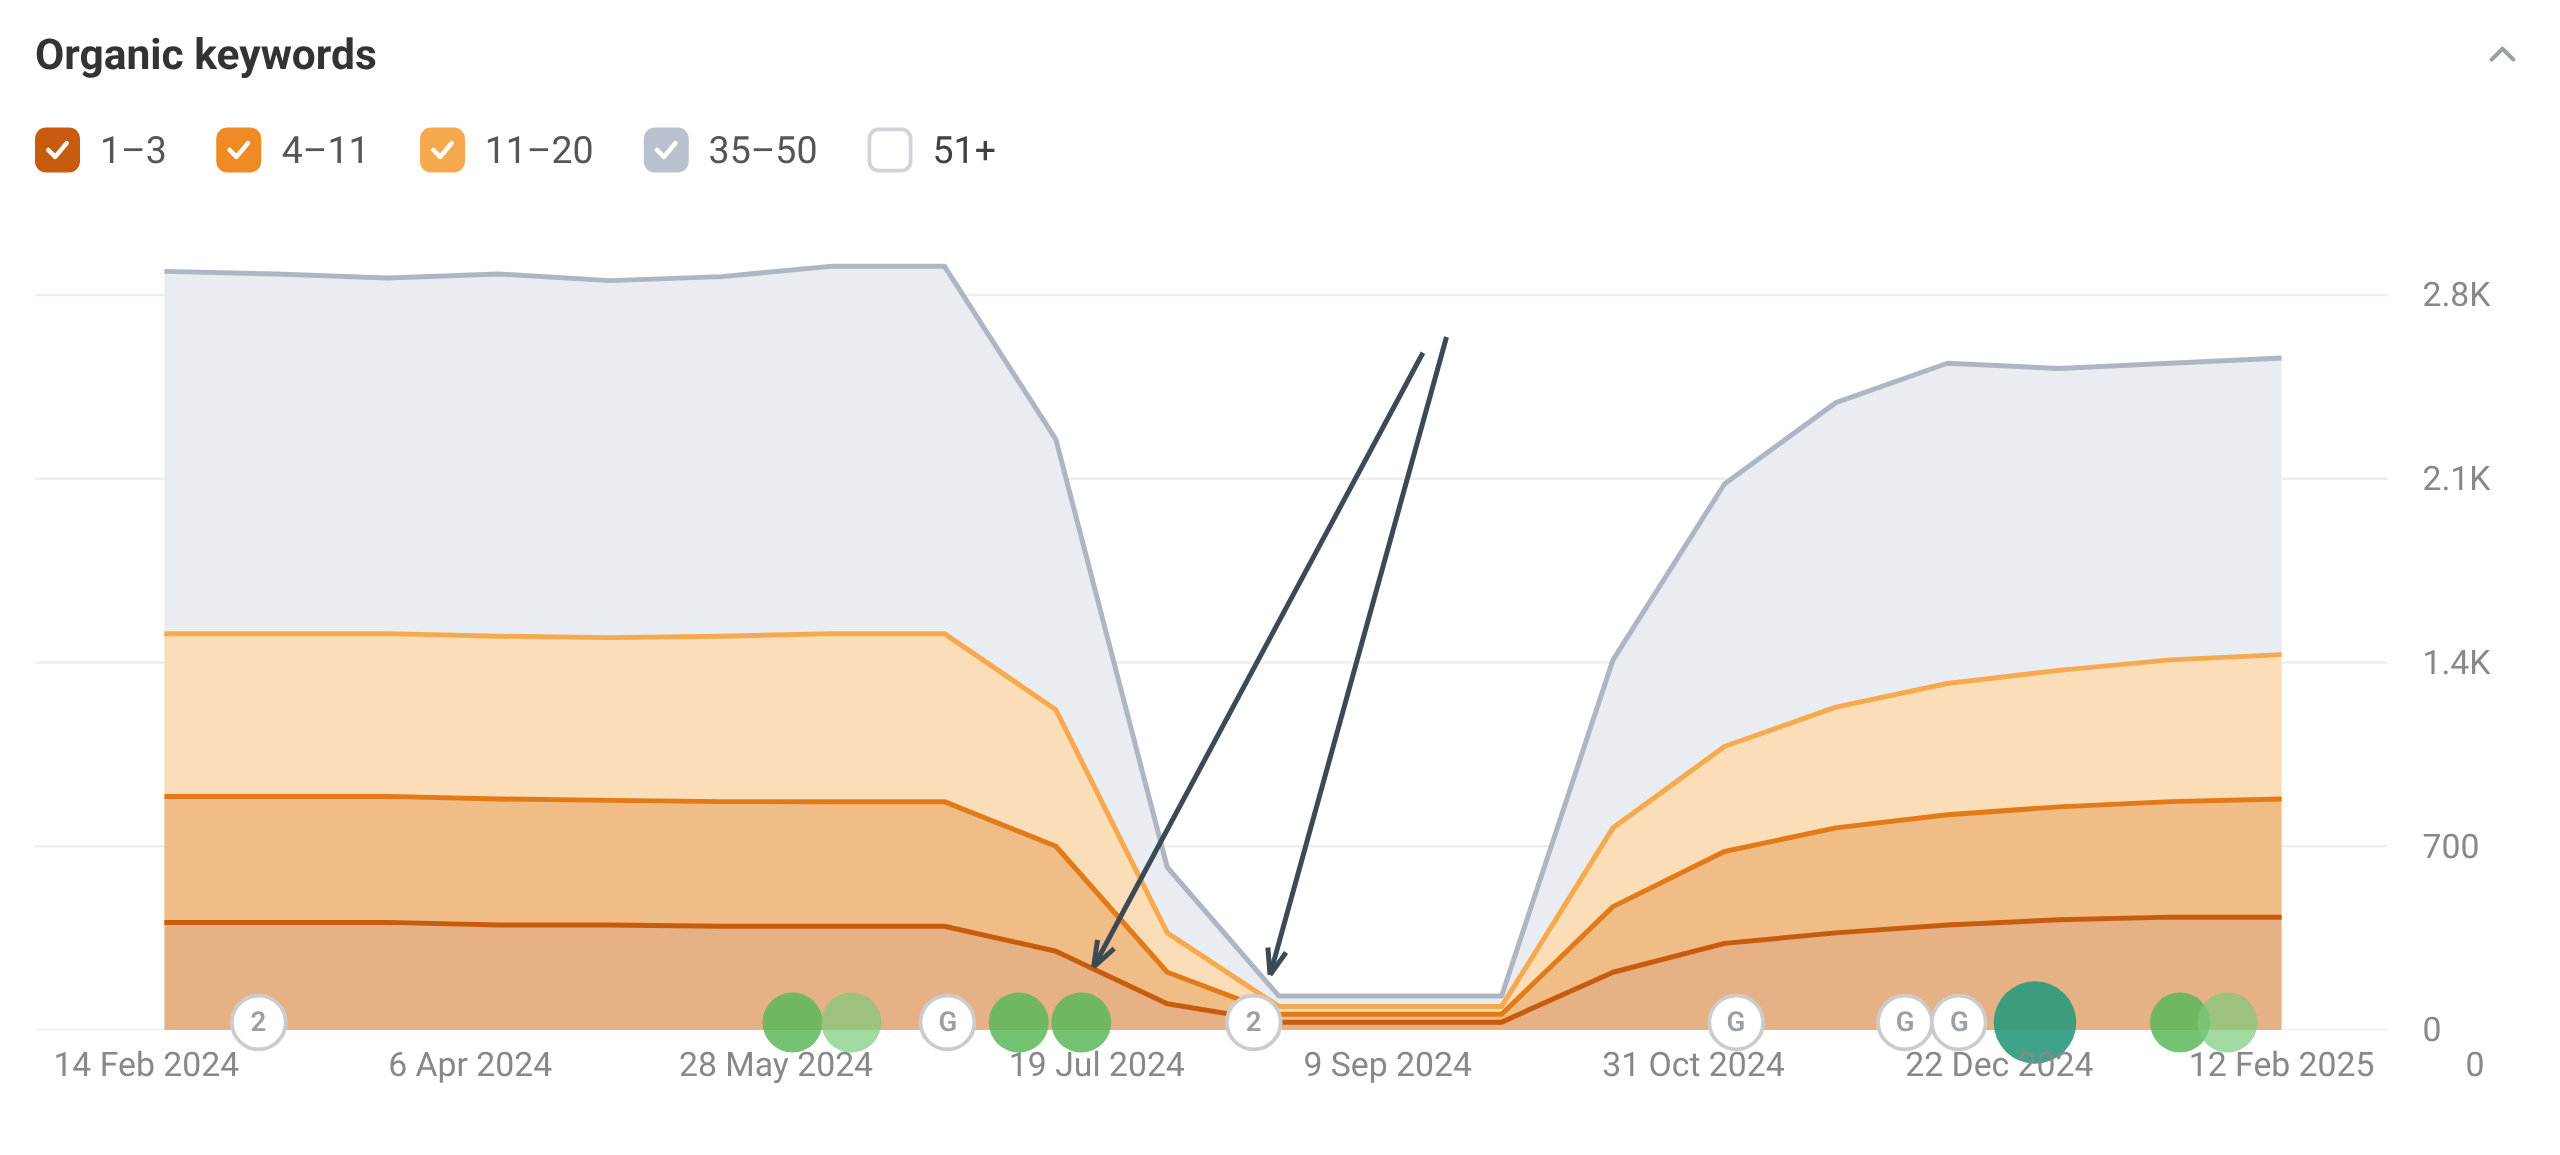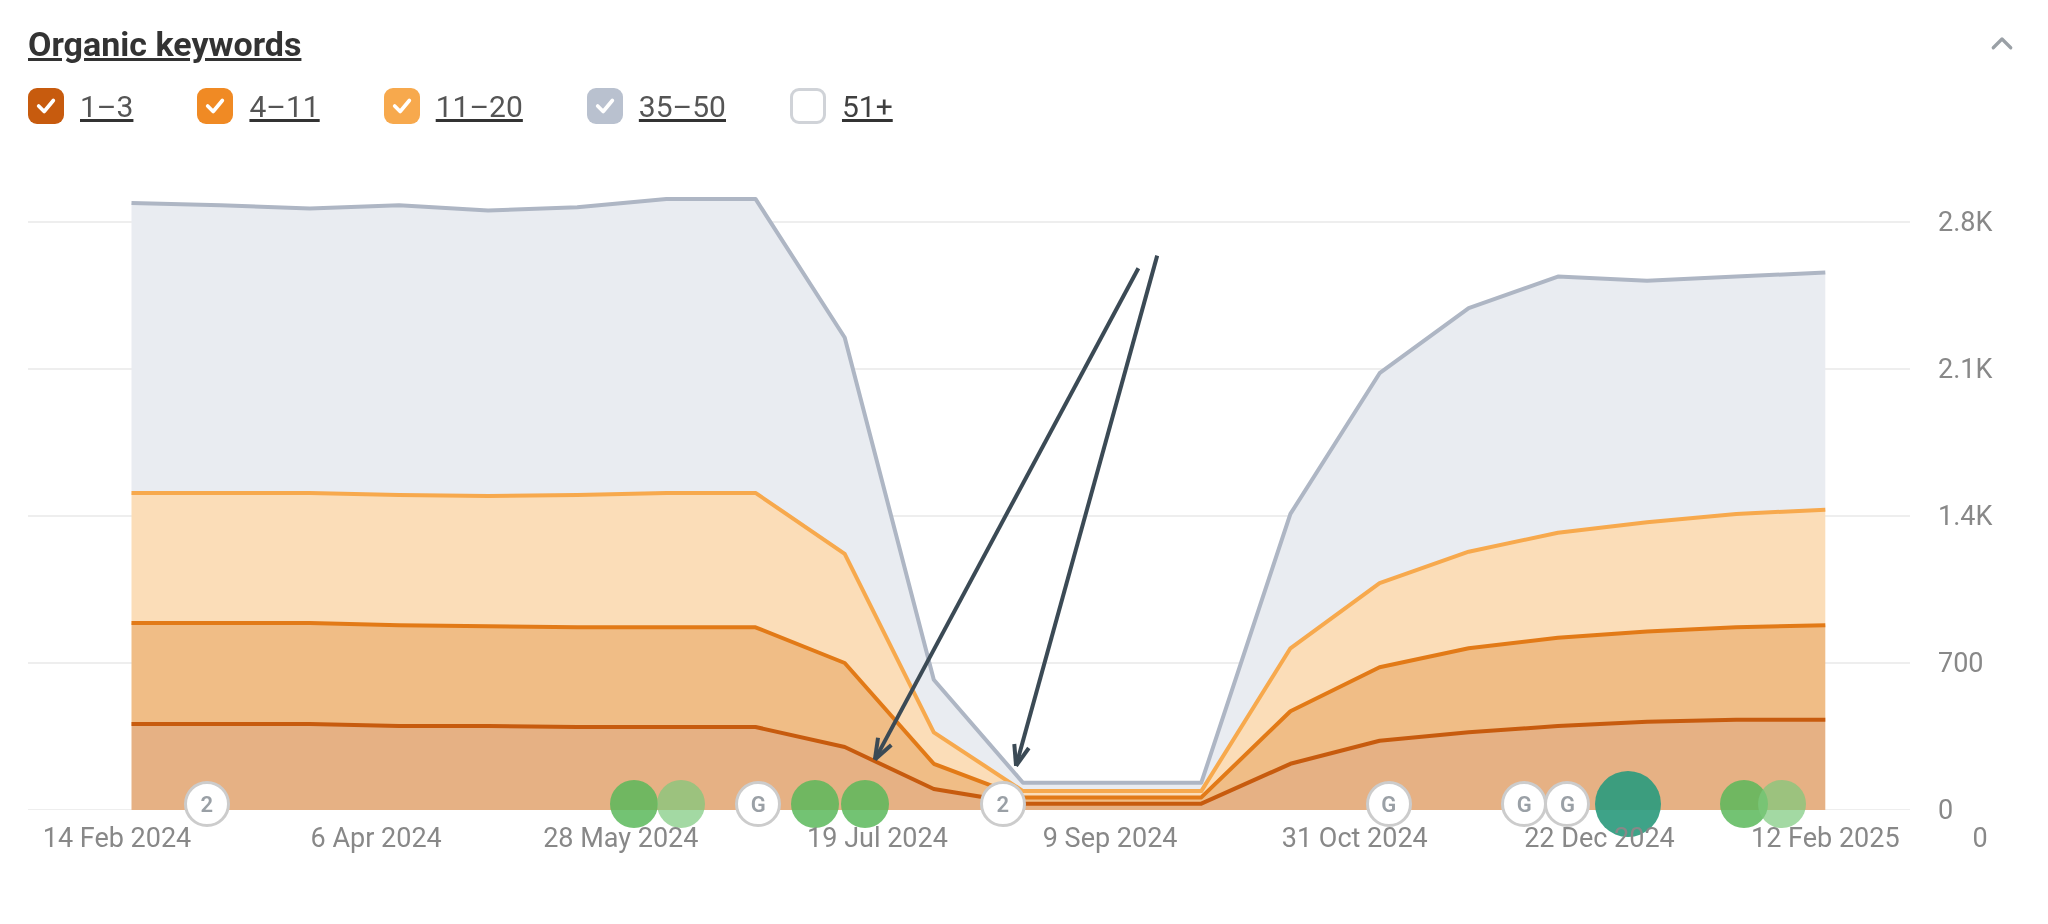--- a/index.html
+++ b/index.html
@@ -8,21 +8,20 @@
     background: #ffffff;
     font-family: -apple-system, BlinkMacSystemFont, "Segoe UI", Roboto, Arial, sans-serif;
     color: #333;
   }
   .wrap {
     width: 2048px;
     height: 912px;
     position: relative;
     box-sizing: border-box;
     padding: 24px 28px 16px 28px;
-    text-decoration: underline;
   }
   .header {
     display: flex;
     align-items: center;
     justify-content: space-between;
   }
   .title {
     font-size: 34px;
     font-weight: 700;
     color: #333;
@@ -32,22 +31,22 @@
     height: 36px;
     display: flex;
     align-items: center;
     justify-content: center;
     color: #9aa0a6;
     cursor: pointer;
   }
   .legend {
     display: flex;
     align-items: center;
-    gap: 64px;
-    margin-top: 24px;
+    gap: 40px;
+    margin-top: 38px;
     margin-bottom: 56px;
   }
   .legend-item {
     display: flex;
     align-items: center;
     gap: 16px;
     cursor: pointer;
   }
   .cb {
     width: 36px;

